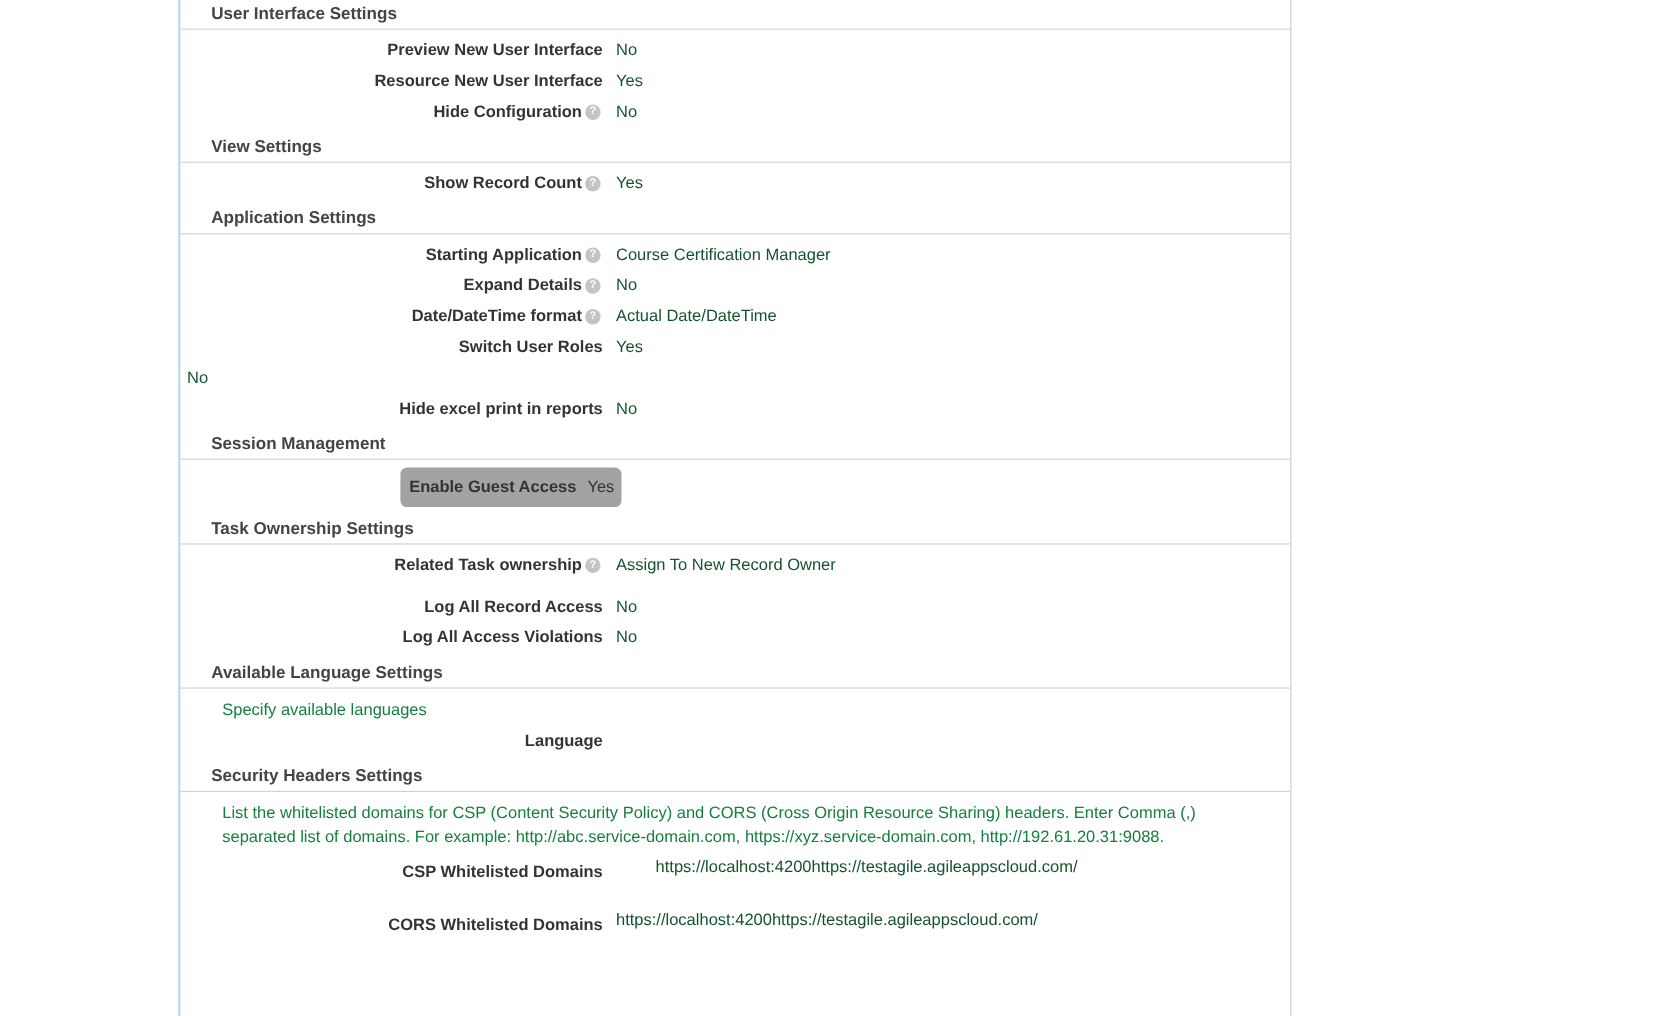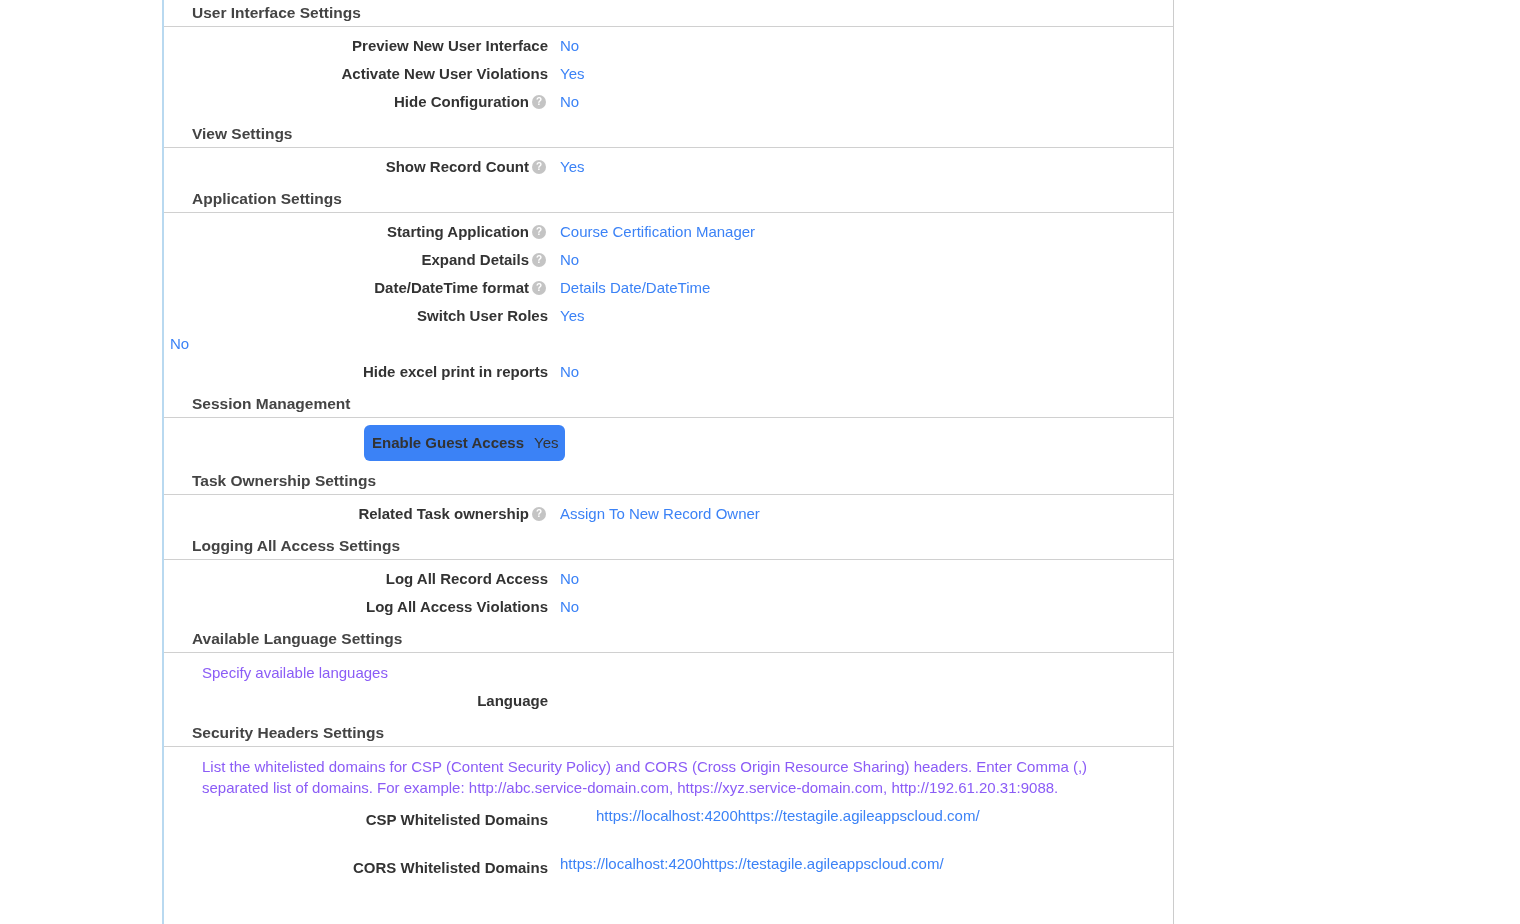--- a/index.html
+++ b/index.html
@@ -61,37 +61,37 @@
       background: #c4c4c4;
       color: #fff;
       font-weight: bold;
       font-size: 10px;
       margin-left: 3px;
       margin-right: 2px;
       line-height: 1;
     }
     .value-cell {
       padding-left: 6px;
-      color: #3b82f6;
+      color: #14532d;
       font-weight: 400;
       flex: 1;
     }
     .highlighted {
-      background: #3b82f6;
+      background: #a3a3a3;
       border-radius: 6px;
       display: inline-flex;
       padding: 4px 6px 4px 8px;
       margin: 2px 0;
     }
     .highlighted-wrap {
       display: flex;
     }
     .instruction {
       padding: 4px 20px 4px 38px;
-      color: #8b5cf6;
+      color: #15803d;
       line-height: 1.4;
     }
     .multi-value {
       display: flex;
       flex-direction: row;
     }
     .multi-value span {
       line-height: 20px;
     }
   </style>
@@ -104,21 +104,21 @@
     <div class="sec-header">User Interface Settings</div>
     <div class="sec-body">
       <div class="row">
         <div class="label-cell">
             <span>Preview New User Interface</span>
           </div>
         <div class="value-cell">No</div>
       </div>
       <div class="row">
         <div class="label-cell">
-            <span>Activate New User Violations</span>
+            <span>Resource New User Interface</span>
           </div>
         <div class="value-cell">Yes</div>
       </div>
       <div class="row">
         <div class="label-cell">
             <span>Hide Configuration</span>
             <span class="help-icon">?</span>
           </div>
         <div class="value-cell">No</div>
       </div>
@@ -149,21 +149,21 @@
             <span>Expand Details</span>
             <span class="help-icon">?</span>
           </div>
         <div class="value-cell">No</div>
       </div>
       <div class="row">
         <div class="label-cell">
             <span>Date/DateTime format</span>
             <span class="help-icon">?</span>
           </div>
-        <div class="value-cell">Details Date/DateTime</div>
+        <div class="value-cell">Actual Date/DateTime</div>
       </div>
       <div class="row">
         <div class="label-cell">
             <span>Switch User Roles</span>
           </div>
         <div class="value-cell">Yes</div>
       </div>
       <div class="row">
         <div class="value-cell">No</div>
       </div>
@@ -190,21 +190,20 @@
     <div class="sec-body">
       <div class="row">
         <div class="label-cell">
             <span>Related Task ownership</span>
             <span class="help-icon">?</span>
           </div>
         <div class="value-cell">Assign To New Record Owner</div>
       </div>
     </div>
 
-    <div class="sec-header">Logging All Access Settings</div>
     <div class="sec-body">
       <div class="row">
         <div class="label-cell">
             <span>Log All Record Access</span>
           </div>
         <div class="value-cell">No</div>
       </div>
       <div class="row">
         <div class="label-cell">
             <span>Log All Access Violations</span>

